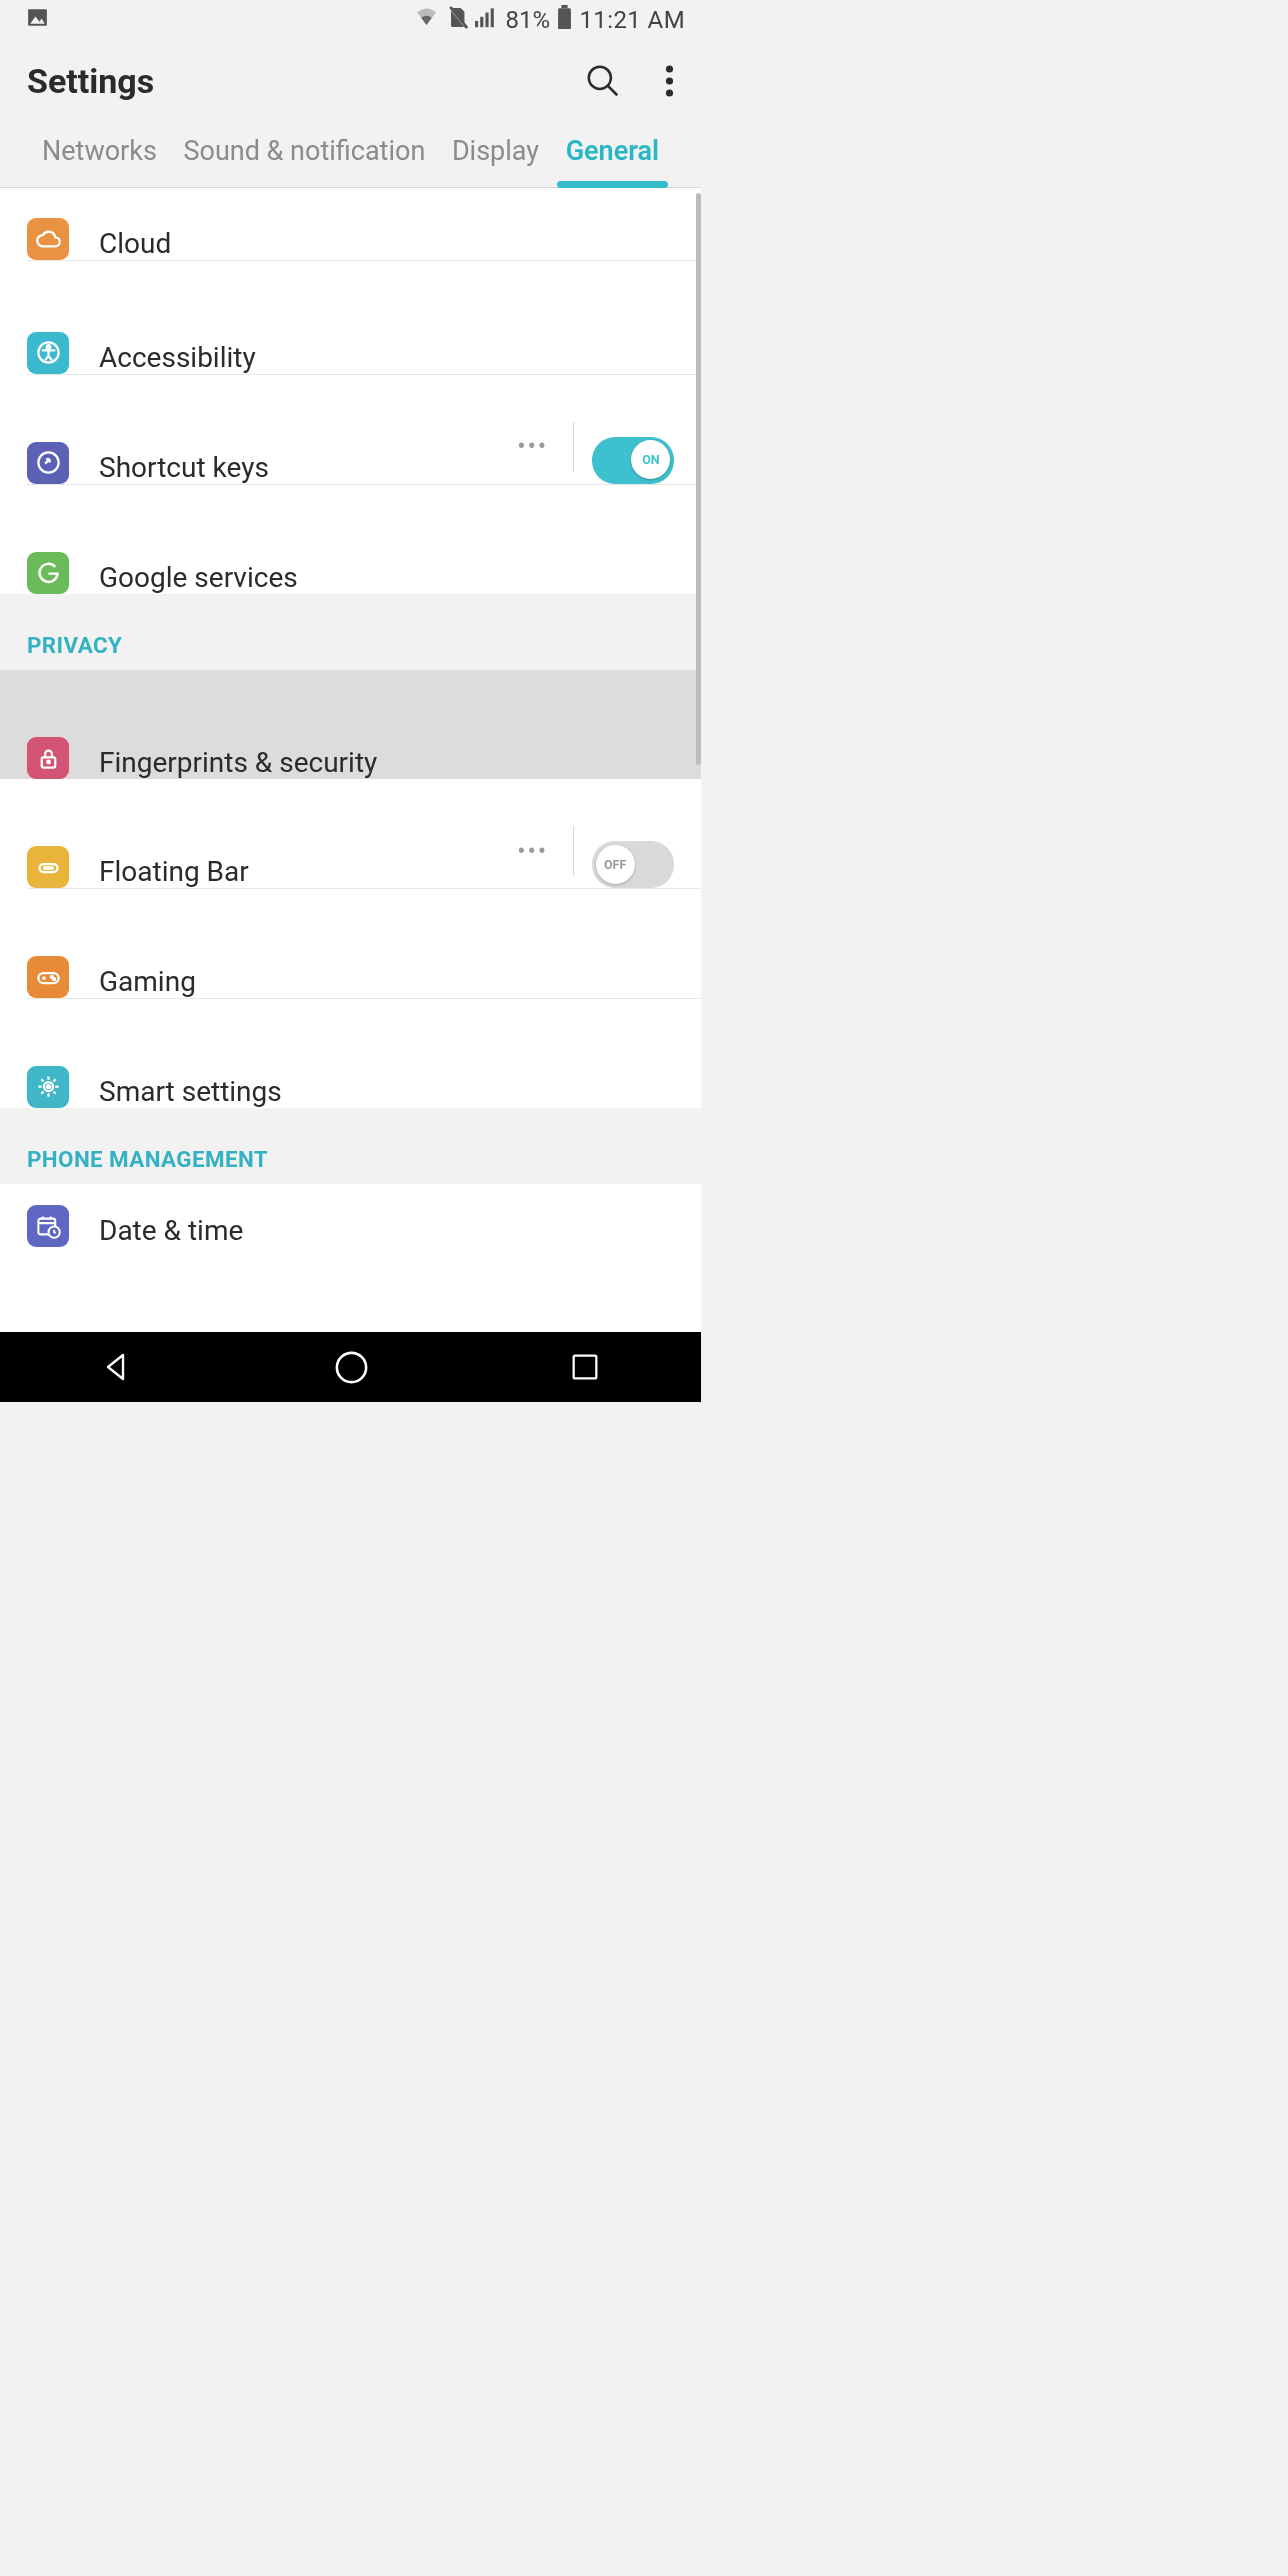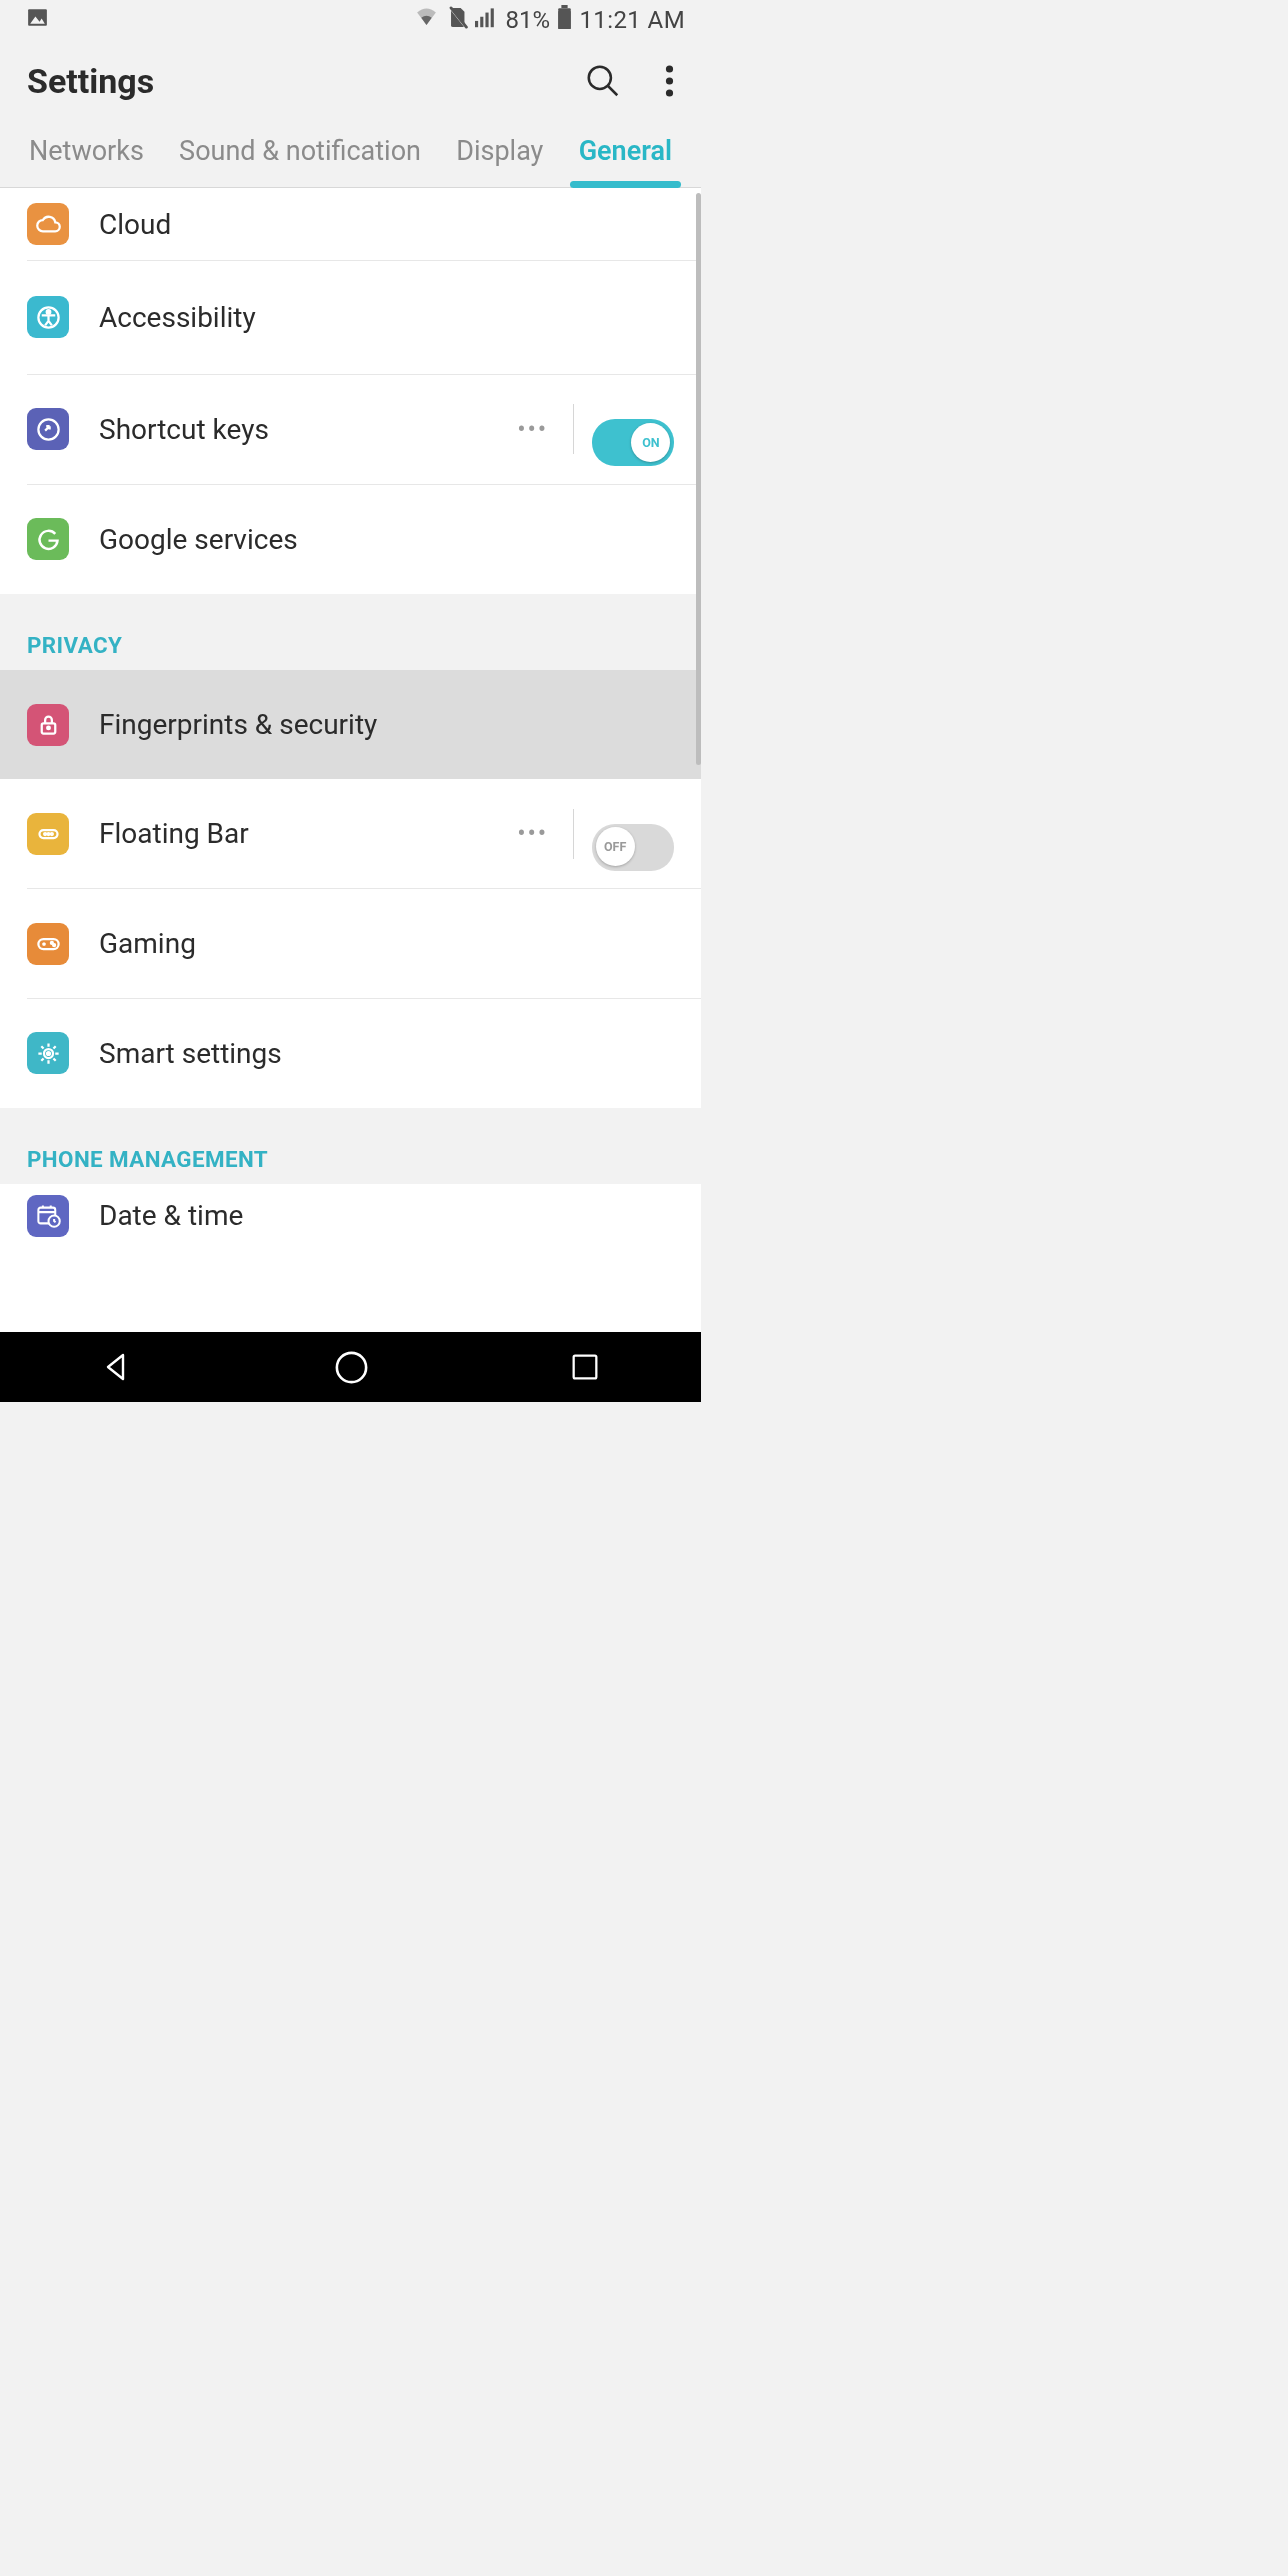--- a/index.html
+++ b/index.html
@@ -13,29 +13,29 @@
   .status-right .time { font-size:24px; color:#444; letter-spacing:0.4px; }
   .status-right .pct { font-size:24px; }
 
   
   .header { height:81px; display:flex; align-items:center; justify-content:space-between; padding:0 27px; }
   .header h1 { font-size:34px; font-weight:700; color:#2b2b2b; }
   .header-actions { display:flex; align-items:center; gap:43px; }
   .search-icon svg, .more-icon svg { display:block; }
 
   
-  .tabs { height:67px; display:flex; align-items:flex-end; border-bottom:0.9px solid #d8d8d8; padding:0 29px; gap:0; justify-content:space-between; }
+  .tabs { height:67px; display:flex; align-items:flex-end; border-bottom:0.9px solid #d8d8d8; padding:0 42px; gap:0; justify-content:space-between; }
   .tab { font-size:27px; color:#8b8b8b; padding-bottom:19.7px; position:relative; }
   .tab.active { color:#29b7c6; font-weight:600; }
   .tab.active::after { content:""; position:absolute; left:-9px; right:-9px; bottom:-0.9px; height:7.2px; background:#35bccc; border-radius:3.6px; }
 
   
   .list { flex:1; overflow:hidden; background:#fff; }
   .section-header { background:#f2f2f2; padding:38px 27px 12.5px 27px; font-size:22.4px; font-weight:700; color:#34b2c4; letter-spacing:0.4px; }
-  .row { display:flex; align-items:center; background:#fff; padding:0 27px; min-height:109px; }
+  .row { display:flex; align-items:flex-end; background:#fff; padding:0 27px; min-height:109px; }
   .row.highlight { background:#dcdcdc; }
   .row .icon-wrap { width:42px; height:42px; border-radius:9px; display:flex; align-items:center; justify-content:center; flex-shrink:0; }
   .row .text-wrap { flex:1; padding-left:30px; display:flex; flex-direction:column; justify-content:center; }
   .row .title { font-size:28px; color:#2b2b2b; }
   .row .subtitle { font-size:24px; color:#8b8b8b; margin-top:5.4px; }
   .row .extras { display:flex; align-items:center; gap:18px; }
   .dots { color:#9a9a9a; font-size:25px; letter-spacing:1.8px; padding-right:7.2px; }
   .vsep { width:0.9px; height:50px; background:#d6d6d6; }
   .divider { height:0.9px; background:#e7e7e7; margin-left:27px; }
 

